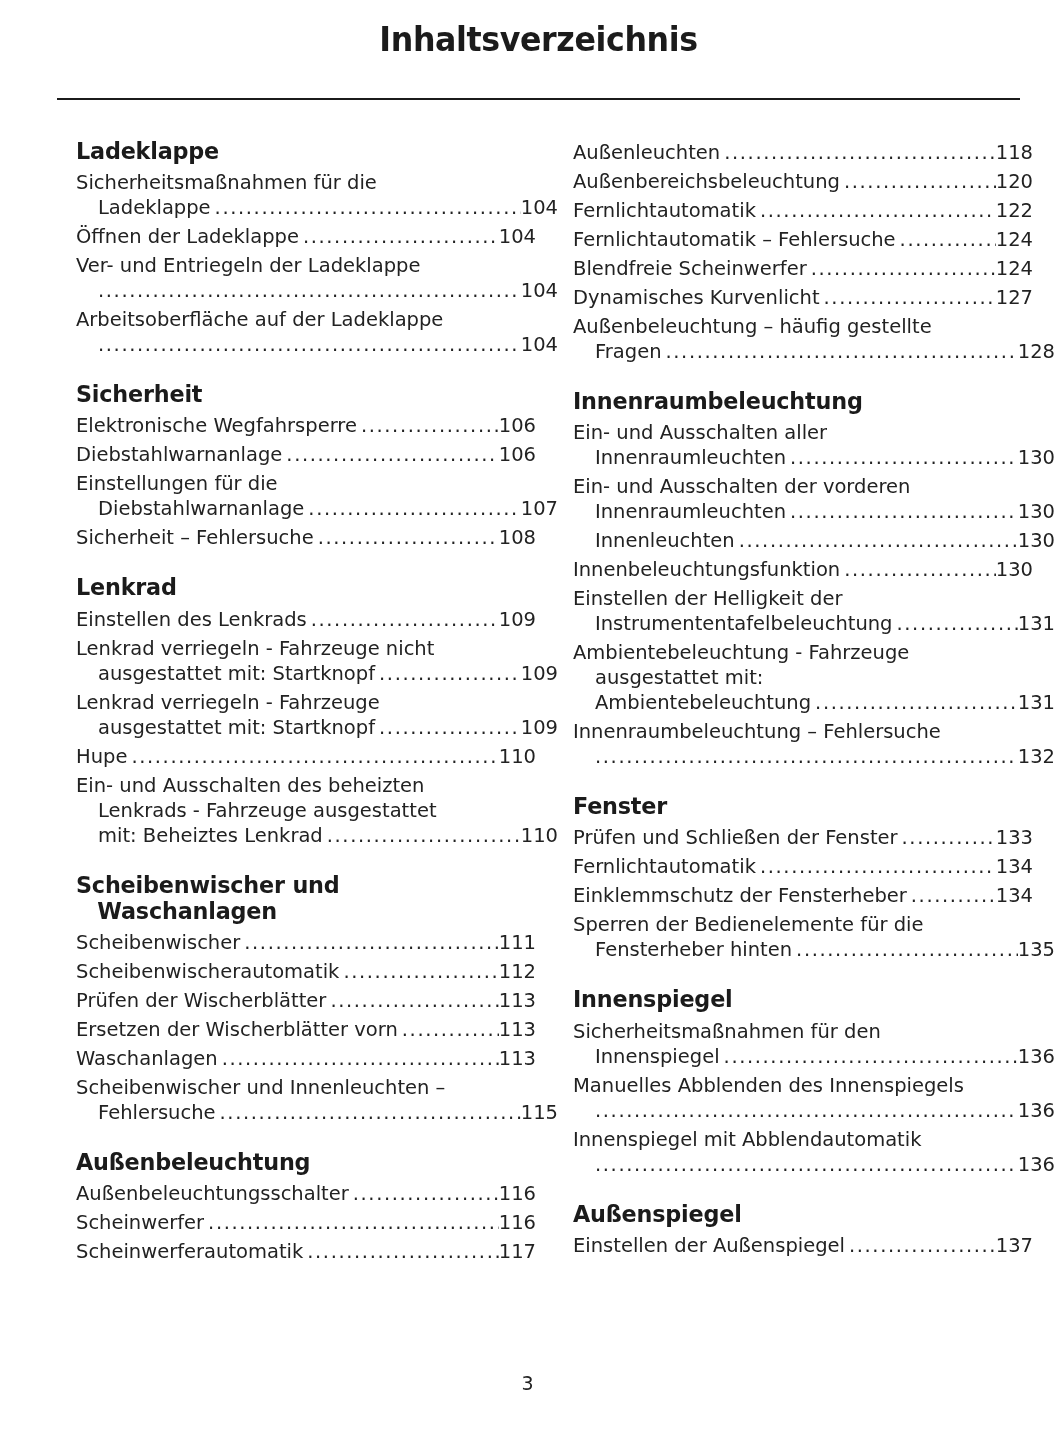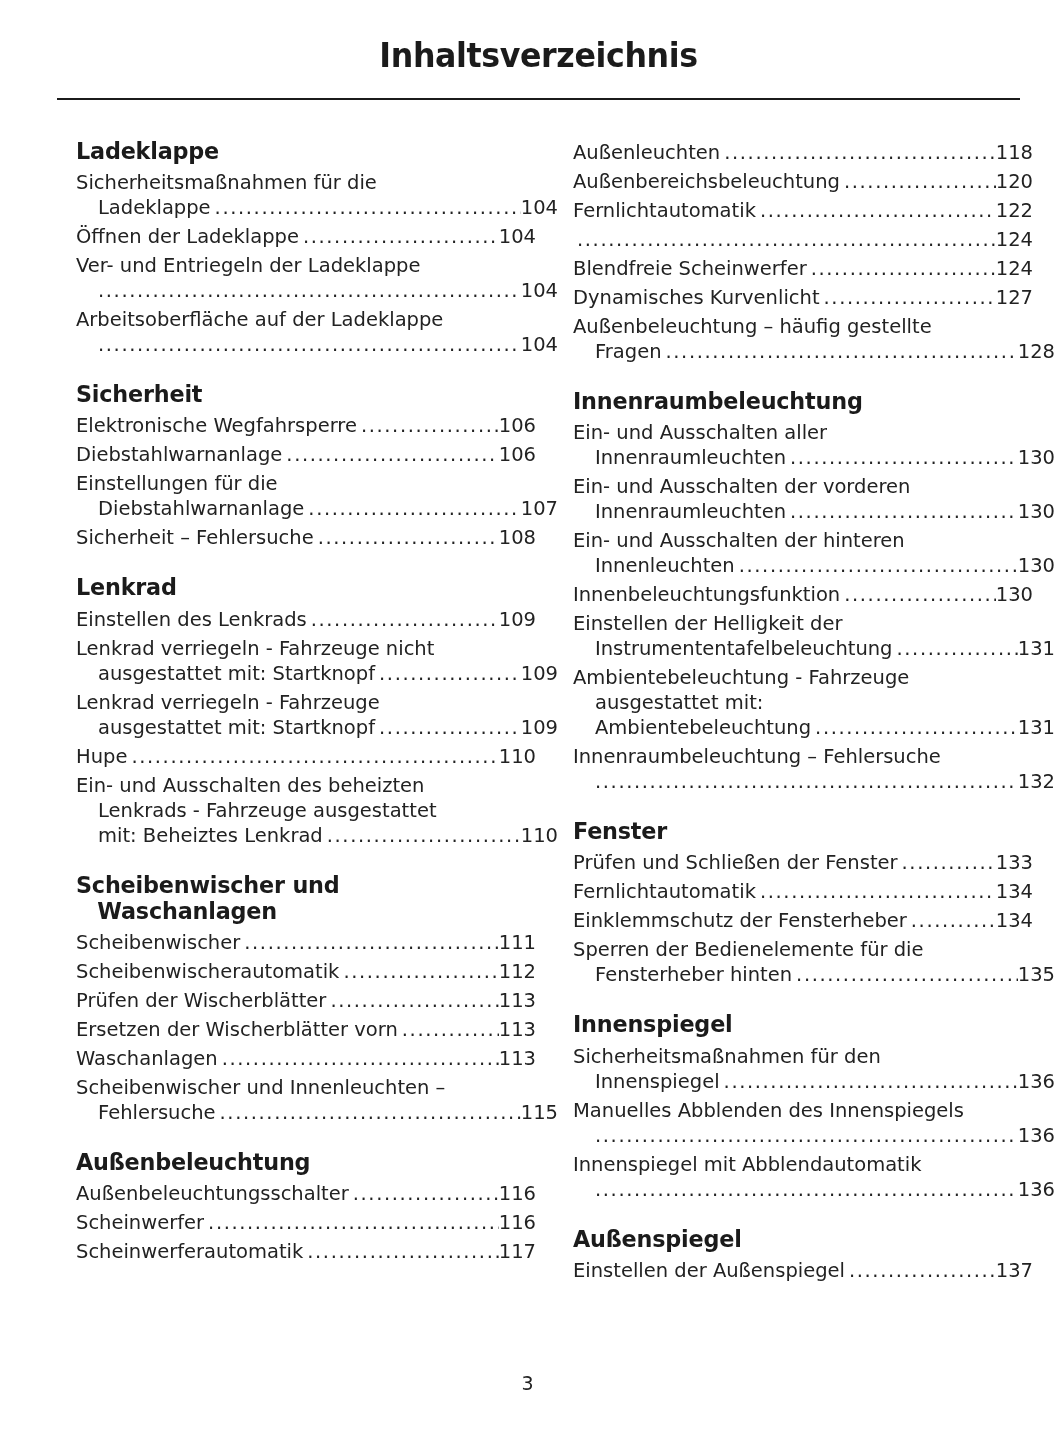--- a/index.html
+++ b/index.html
@@ -19,21 +19,21 @@
 
   .page {
     position: absolute;
     inset: 0;
   }
 
   
   .page-header {
     position: absolute;
     left: 57px;
-    top: 38px;
+    top: 22px;
     width: 963px;
   }
   .page-title {
     margin: 0;
     text-align: center;
     font-family: "DejaVu Sans", "Liberation Sans", sans-serif;
     font-size: 33px;
     font-weight: 700;
     letter-spacing: -0.4px;
     color: #1b1b1b;
@@ -349,20 +349,21 @@
           </div>
           <div class="entry">
             <div class="leader-line">
               <span class="leader-text">Fernlichtautomatik</span>
               <span class="leader-dots">........................................................................................................................</span>
               <span class="page-num">122</span>
             </div>
           </div>
           <div class="entry">
             <div class="leader-line">
+              <span class="leader-text">Fernlichtautomatik – Fehlersuche</span>
               <span class="leader-dots">........................................................................................................................</span>
               <span class="page-num">124</span>
             </div>
           </div>
           <div class="entry">
             <div class="leader-line">
               <span class="leader-text">Blendfreie Scheinwerfer</span>
               <span class="leader-dots">........................................................................................................................</span>
               <span class="page-num">124</span>
             </div>
@@ -395,21 +396,20 @@
           </div>
           <div class="entry">
             <span class="entry-line">Ein- und Ausschalten der vorderen</span>
             <div class="leader-line indent">
               <span class="leader-text">Innenraumleuchten</span>
               <span class="leader-dots">........................................................................................................................</span>
               <span class="page-num">130</span>
             </div>
           </div>
           <div class="entry">
-            <span class="entry-line">Ein- und Ausschalten der hinteren</span>
             <div class="leader-line indent">
               <span class="leader-text">Innenleuchten</span>
               <span class="leader-dots">........................................................................................................................</span>
               <span class="page-num">130</span>
             </div>
           </div>
           <div class="entry">
             <div class="leader-line">
               <span class="leader-text">Innenbeleuchtungsfunktion</span>
               <span class="leader-dots">........................................................................................................................</span>

